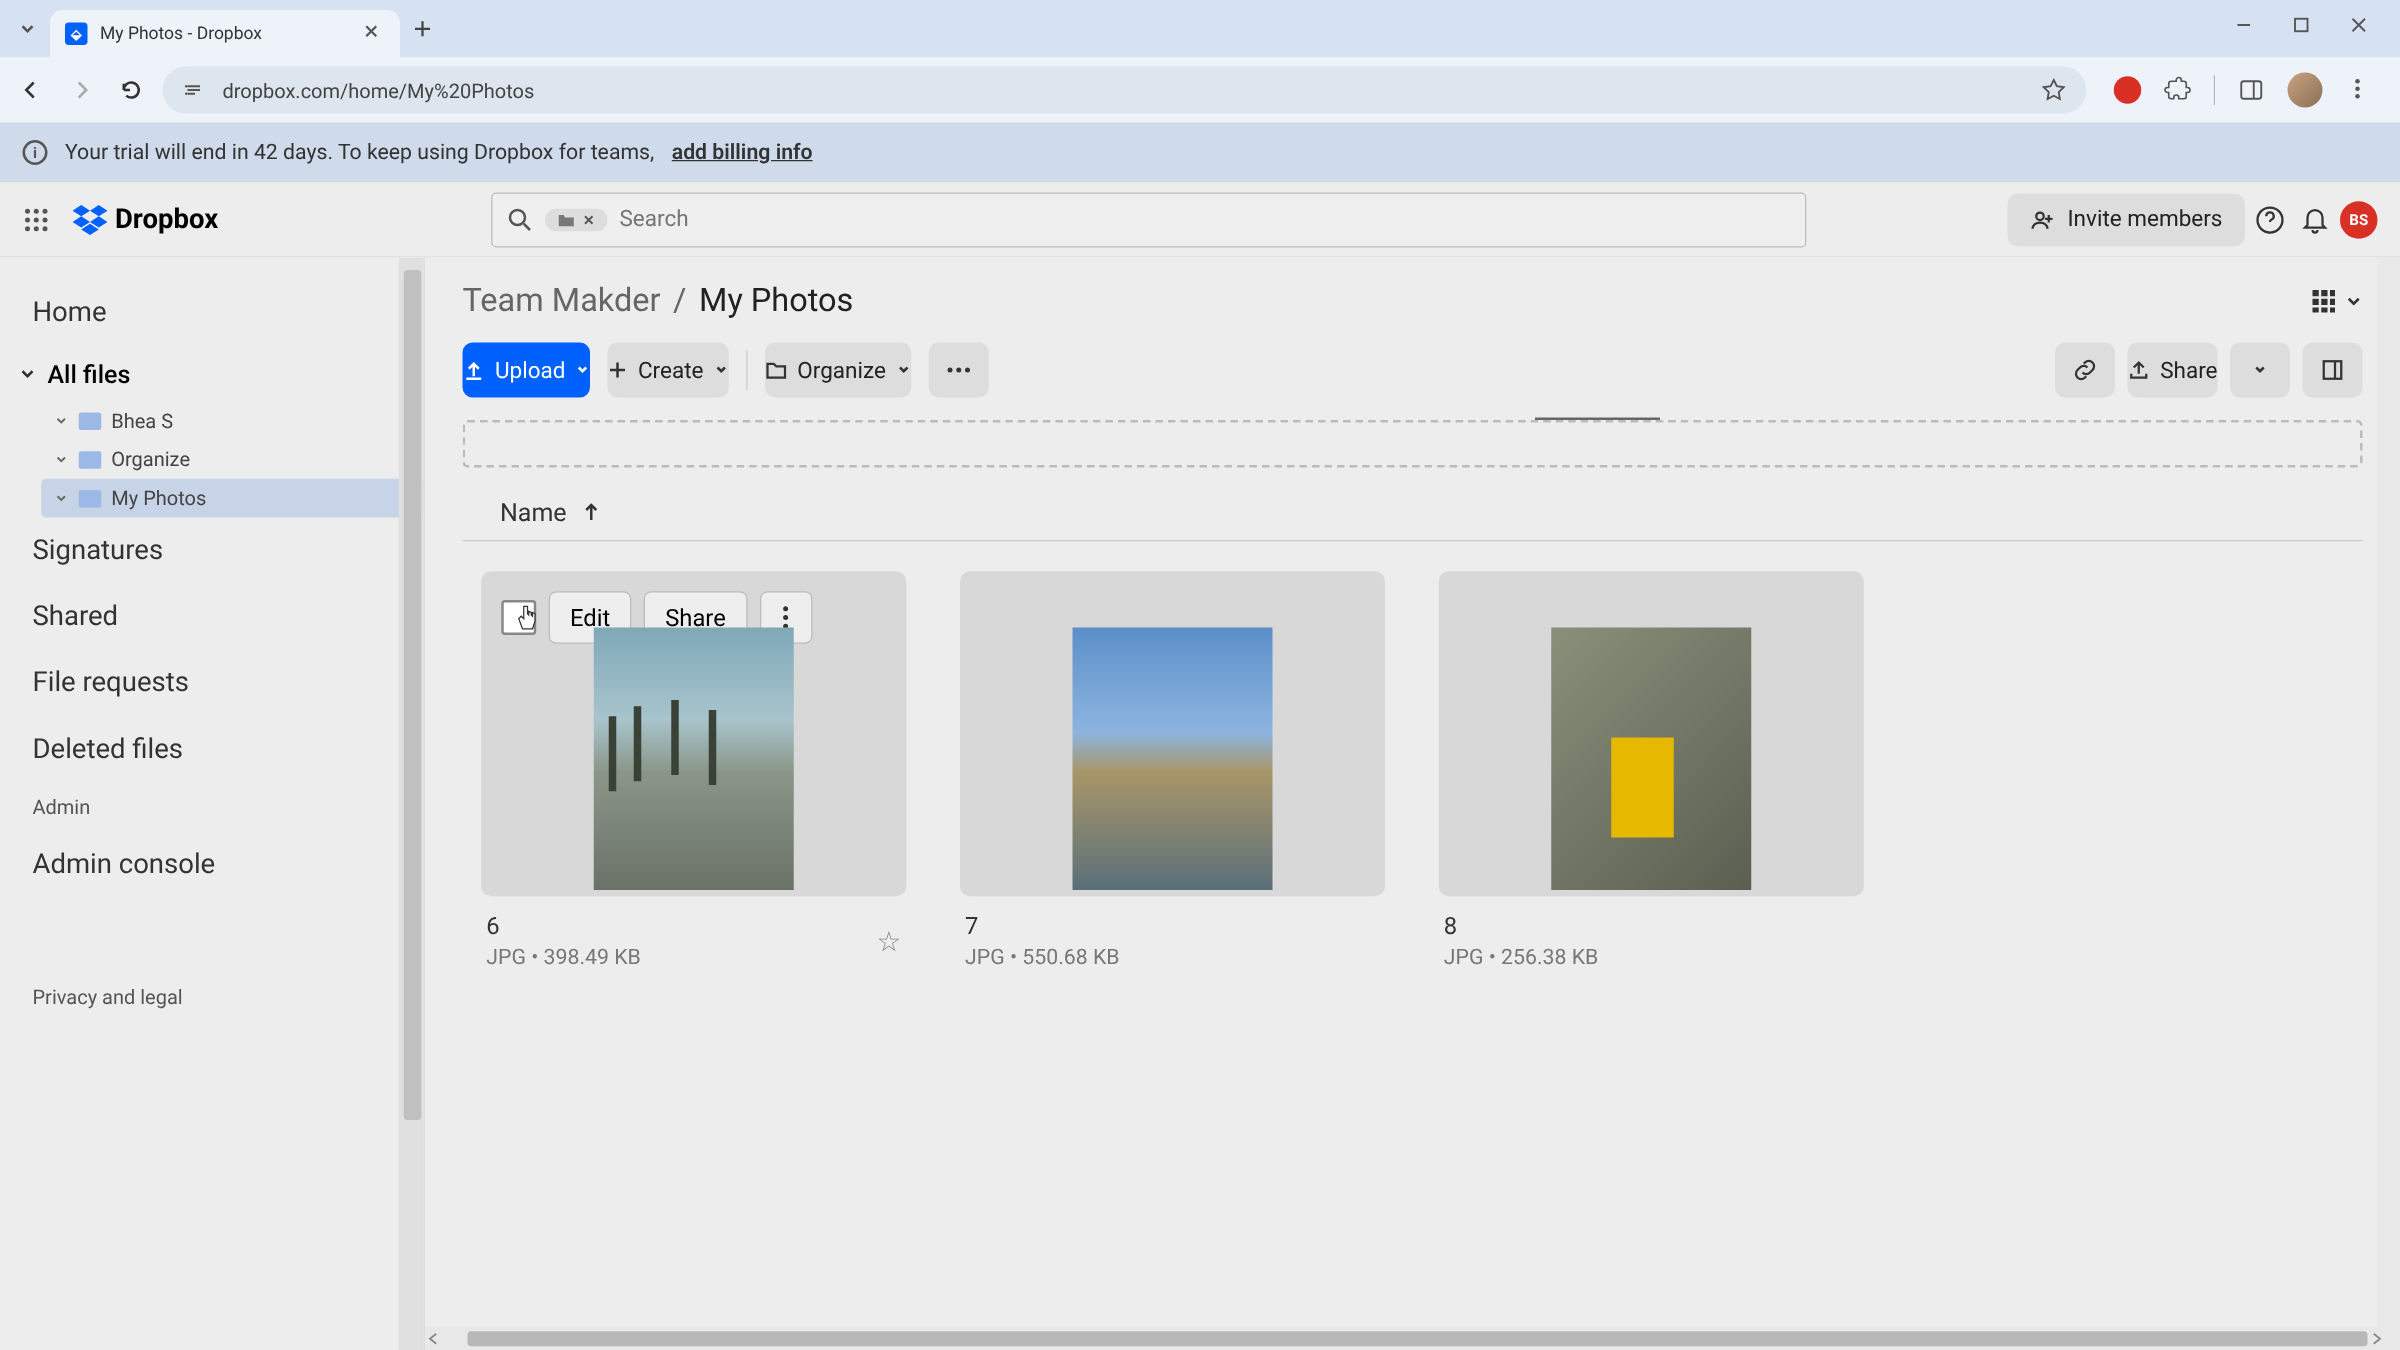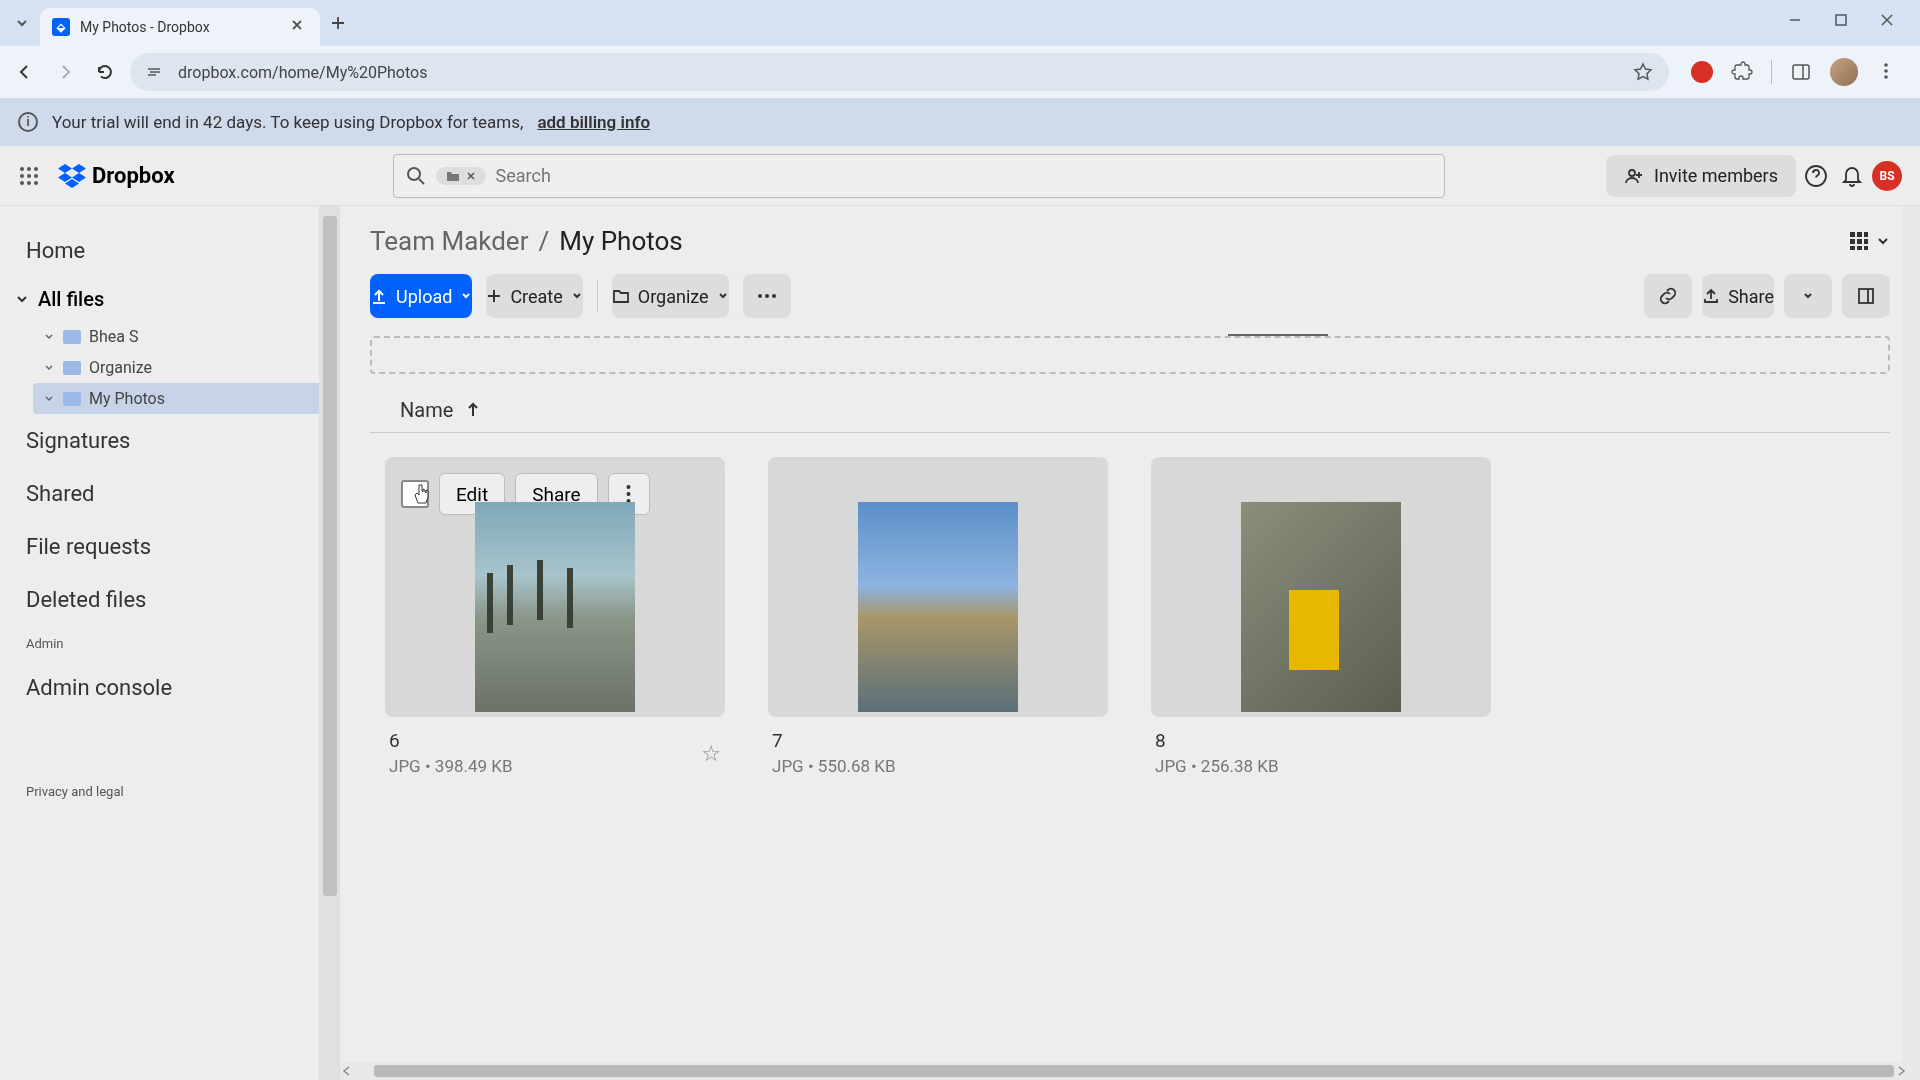--- a/index.html
+++ b/index.html
@@ -47,21 +47,21 @@
 .invite-btn { background: #ddd; border-radius: 8px; height: 42px; padding: 0 18px; display: flex; align-items: center; gap: 10px; font-size: 18px; color: #222; }
 .circle-btn { width: 32px; height: 32px; display:flex;align-items:center;justify-content:center;color:#333; }
 .user-badge { width: 30px; height: 30px; border-radius: 50%; background: #d93025; color: #fff; font-size: 12px; font-weight: bold; display:flex;align-items:center;justify-content:center;}
 
 
 .main { display: flex; height: calc(1080px - 46px - 52px - 48px - 60px); background:#ededed; }
 .sidebar { width: 340px; background: #ededed; padding: 18px 0; position:relative; overflow-y:auto; border-right:1px solid #ddd;}
 .sidebar-scrollbar { position:absolute; right:0; top:0; width:20px; height:100%; background:#e0e0e0;}
 .sidebar-scroll-thumb { position:absolute; right:2px; top:10px; width:14px; height:680px; background:#c0c0c0; border-radius:3px;}
 .side-item { padding: 14px 26px; font-size: 22px; color: #333; display:flex;align-items:center;gap:10px;}
-.side-item.small { font-size: 13px; padding: 10px 26px; color:#555;}
+.side-item.small { font-size: 16px; padding: 10px 26px; color:#555;}
 .side-item.dotted::after { content:''; width:8px;height:8px;background:#0061ff;border-radius:50%;margin-left:4px;}
 .side-expand { display:flex;align-items:center;gap:8px;padding:10px 14px;font-size:20px;font-weight:500;}
 .tree { padding-left: 33px; }
 .tree-item { display:flex;align-items:center;gap:8px;padding:6px 10px;font-size:16px;color:#444;border-radius:4px;}
 .tree-item.active { background:#c7d3e6; }
 .folder-ico { width:18px;height:14px;background:#9bb8e6;border-radius:2px;}
 .folder-ico.person { background:#9bb8e6; position:relative;}
 
 .content { flex: 1; padding: 20px 30px; position:relative; overflow:auto;}
 .content-scrollbar-v { position:absolute; right:0; top:0; width:18px; height:100%; background:#e8e8e8;}

